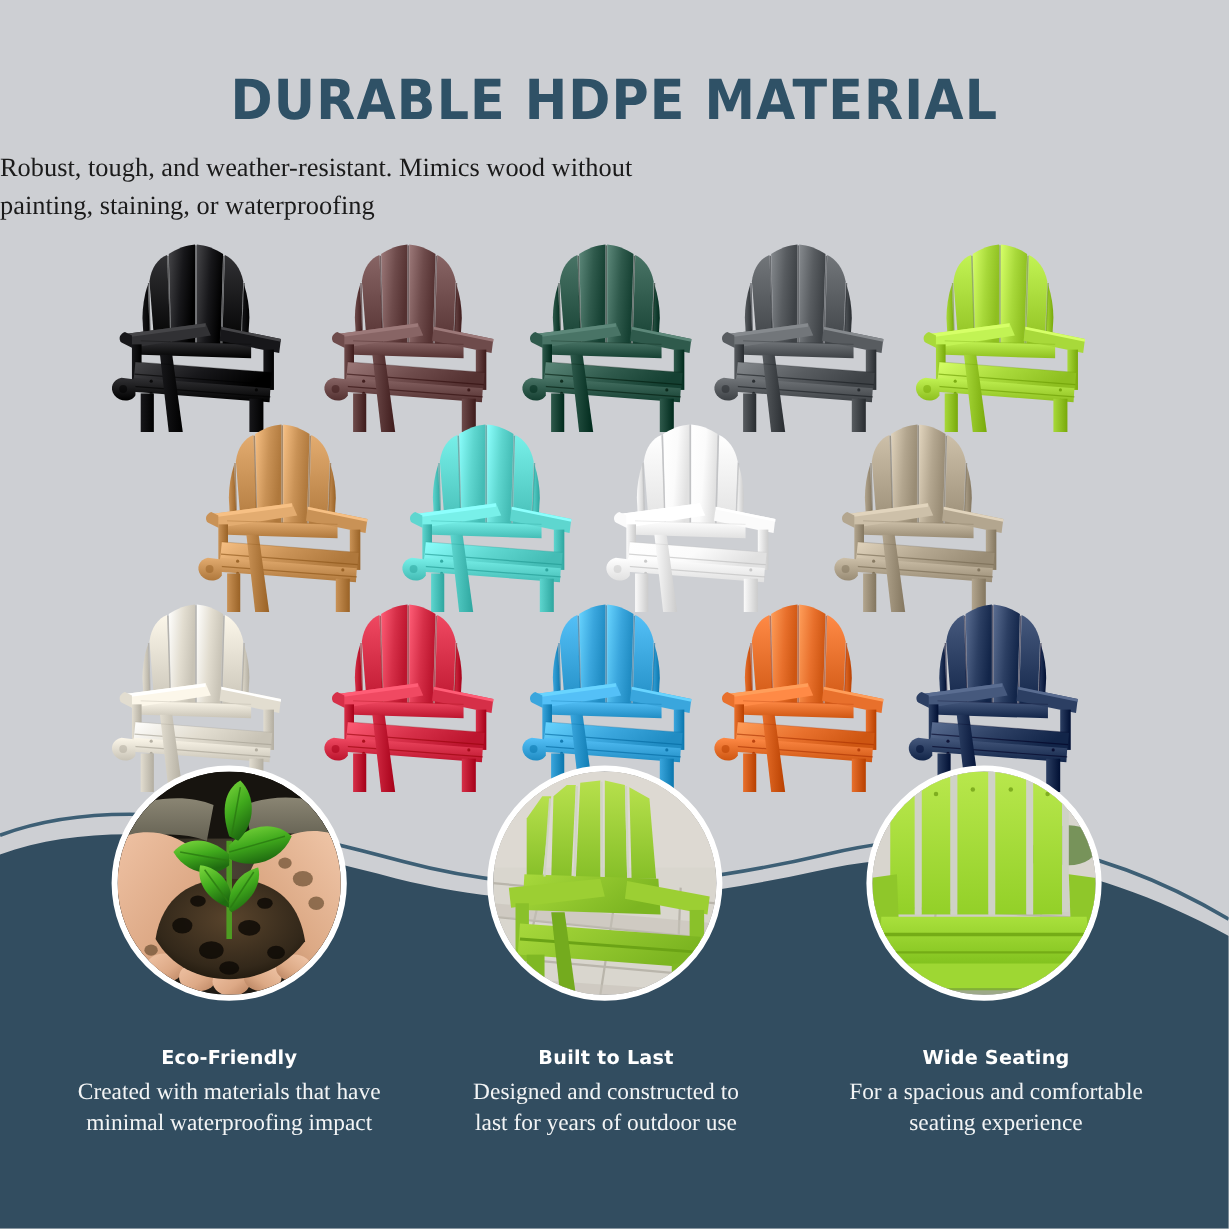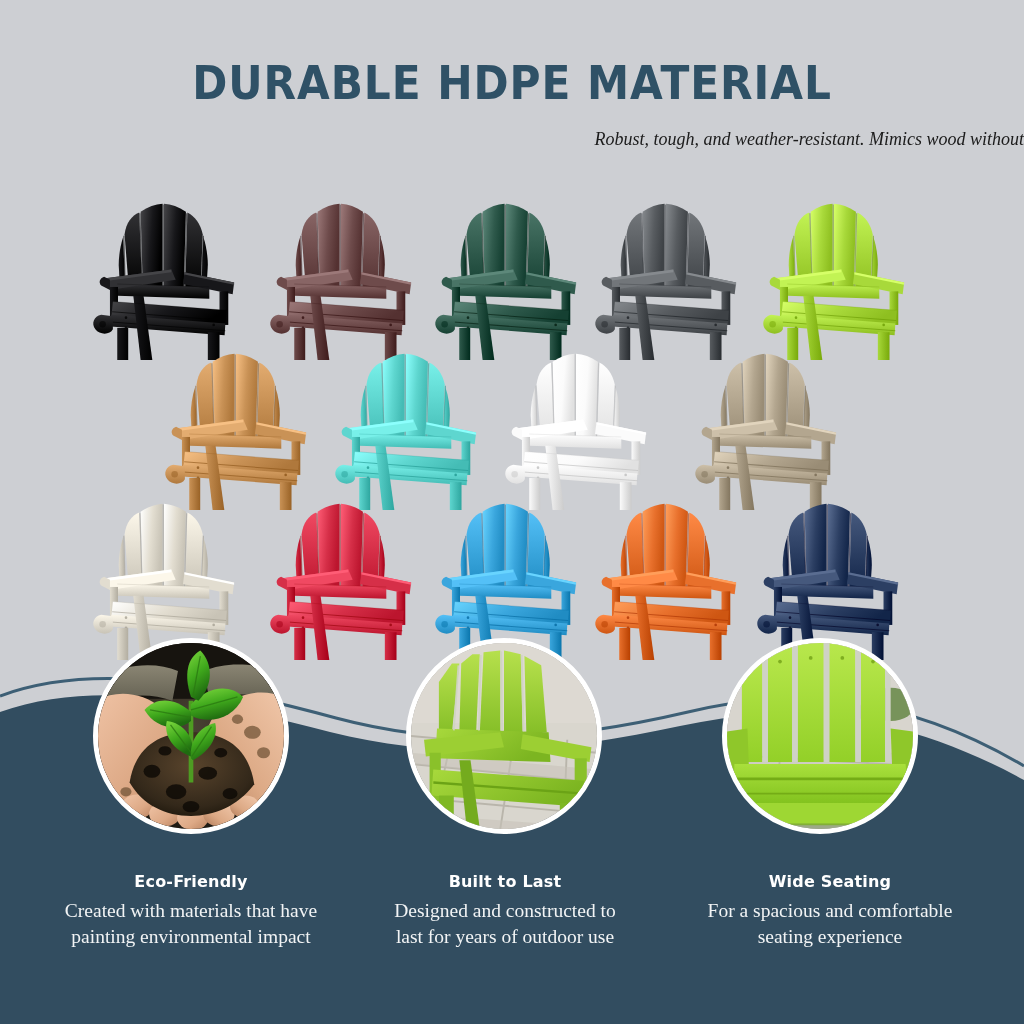--- a/index.html
+++ b/index.html
@@ -18,26 +18,25 @@
     font-family:"DejaVu Sans", sans-serif;
     font-weight:700;
     font-size:46px;
     letter-spacing:1.0px;
     color:#2f5166;
     transform:scaleX(0.92);
     white-space:nowrap;
   }
   .subtitle {
     position:absolute; top:124px; left:0; width:1024px;
-    text-align:right;
+    text-align:left;
     font-family:"Liberation Serif", serif;
-    font-size:18px;
+    font-size:22px;
     line-height:31px;
     color:#1b1b1b;
-    font-style:italic;
   }
   .subtitle span { display:block; }
 
   
   .chair-grid { position:absolute; top:192px; left:0; width:1024px; height:460px; }
   .chair { position:absolute; }
 
   
   .wave { position:absolute; left:0; top:640px; width:1024px; height:384px; }
 
@@ -70,20 +69,21 @@
   .feat-desc span { display:block;text-align:center; }
 </style>
 </head>
 <body style="background: rgb(205, 207, 211);">
 
 <div id="stage">
 
   <div class="title" style="color: rgb(47, 81, 102);">DURABLE HDPE MATERIAL</div>
   <div class="subtitle">
     <span>Robust, tough, and weather-resistant. Mimics wood without</span>
+    <span>painting, staining, or waterproofing</span>
   </div>
 
   <div class="chair-grid" id="chair-grid">
       <div class="chair" title="Black" style="left: 88px; top: 0px; width: 152px; height: 168px;"><svg viewBox="0 0 200 230" width="152" height="168">
   <defs>
     <linearGradient id="ch0a" x1="0" y1="0" x2="1" y2="0.3">
       <stop offset="0%" stop-color="#454548"></stop>
       <stop offset="55%" stop-color="#17171a"></stop>
       <stop offset="100%" stop-color="#000000"></stop>
     </linearGradient>
@@ -1328,21 +1328,21 @@
         <circle cx="124" cy="16" r="2"></circle>
           <circle cx="157" cy="20" r="2"></circle>
       </g>
     </svg>
   </div>
 
   <div class="feat" style="left:24px; top:872px; width:334px;">
     <div class="feat-title">Eco-Friendly</div>
     <div class="feat-desc">
       <span>Created with materials that have</span>
-      <span>painting environmental impact</span>
+      <span>minimal waterproofing impact</span>
     </div>
   </div>
 
   <div class="feat" style="left:345px; top:872px; width:320px;">
     <div class="feat-title">Built to Last</div>
     <div class="feat-desc">
       <span>Designed and constructed to</span>
       <span>last for years of outdoor use</span>
     </div>
   </div>

